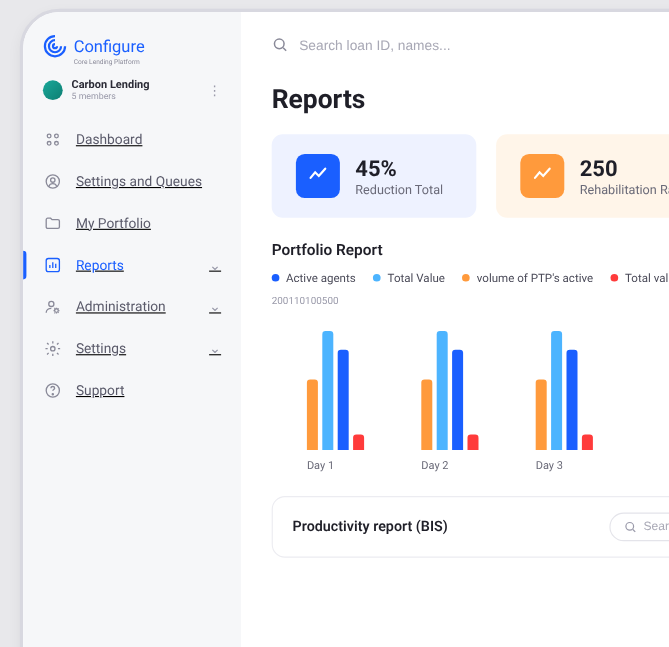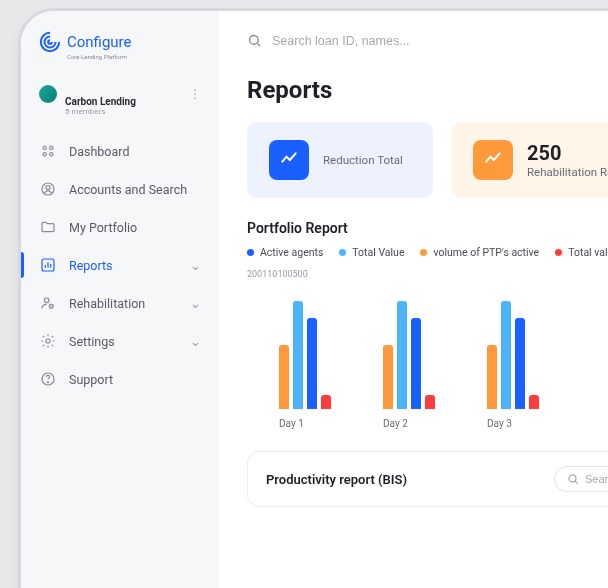--- a/index.html
+++ b/index.html
@@ -64,34 +64,34 @@
 .org-avatar {
   width: 18px;
   height: 18px;
   border-radius: 50%;
   background: linear-gradient(135deg,#1aa89a,#0d7e72);
 }
 .org-text .org-name {
   font-size: 10px;
   font-weight: 700;
   color: #2a2a35;
-  margin-top: 24px;
 }
 .org-text .org-meta {
   font-size: 8px;
   color: #9a9aaa;
 }
 .org-caret {
   margin-left: auto;
   color: #9a9aaa;
   font-size: 12px;
   line-height: 10px;
 }
 .nav {
   padding-top: 6px;
+  text-decoration: underline;
 }
 .nav-item {
   display: flex;
   align-items: center;
   gap: 12px;
   padding: 10px 18px;
   font-size: 12.5px;
   color: #5a5a6a;
   cursor: pointer;
 }
@@ -339,21 +339,21 @@
             <span>Dashboard</span>
           </div>
           <div class="nav-item">
             <span class="icon">
               <svg width="16" height="16" viewBox="0 0 24 24" fill="none" stroke="currentColor" stroke-width="1.8">
                 <circle cx="12" cy="12" r="9"></circle>
                 <circle cx="12" cy="10" r="3"></circle>
                 <path d="M6.5 19c1-3 3-4 5.5-4s4.5 1 5.5 4"></path>
               </svg>
             </span>
-            <span>Accounts and Search</span>
+            <span>Settings and Queues</span>
           </div>
           <div class="nav-item">
             <span class="icon">
               <svg width="16" height="16" viewBox="0 0 24 24" fill="none" stroke="currentColor" stroke-width="1.8">
                 <path d="M3 7a2 2 0 0 1 2-2h4l2 2h8a2 2 0 0 1 2 2v8a2 2 0 0 1-2 2H5a2 2 0 0 1-2-2Z"></path>
               </svg>
             </span>
             <span>My Portfolio</span>
           </div>
           <div class="nav-item active">
@@ -368,21 +368,21 @@
           </div>
           <div class="nav-item">
             <span class="icon">
               <svg width="16" height="16" viewBox="0 0 24 24" fill="none" stroke="currentColor" stroke-width="1.8">
                 <circle cx="10" cy="8" r="3.5"></circle>
                 <path d="M3 20c0-3.5 3-6 7-6"></path>
                 <circle cx="17" cy="17" r="2.5"></circle>
                 <path d="M17 13v1M17 20v1M20 17h1M13 17h1M19.2 14.8l.7-.7M14.1 20.6l.7-.7M19.2 19.2l.7.7M14.1 13.4l.7.7"></path>
               </svg>
             </span>
-            <span>Rehabilitation</span>
+            <span>Administration</span>
             <span class="nav-chevron">⌄</span>
           </div>
           <div class="nav-item">
             <span class="icon">
               <svg width="16" height="16" viewBox="0 0 24 24" fill="none" stroke="currentColor" stroke-width="1.8">
                 <circle cx="12" cy="12" r="3"></circle>
                 <path d="M12 2v3M12 19v3M4.2 4.2l2.1 2.1M17.7 17.7l2.1 2.1M2 12h3M19 12h3M4.2 19.8l2.1-2.1M17.7 6.3l2.1-2.1"></path>
               </svg>
             </span>
             <span>Settings</span>
@@ -415,20 +415,21 @@
       <h1 class="page-title">Reports</h1>
 
       <div class="kpi-row" id="kpi-row">
           <div class="kpi blue">
             <div class="kpi-icon">
               <svg width="20" height="20" viewBox="0 0 24 24" fill="none" stroke="currentColor" stroke-width="2.4" stroke-linecap="round">
                 <path d="M4 14l5-6 4 4 7-8"></path>
               </svg>
             </div>
             <div>
+              <div class="kpi-value">45%</div>
               <div class="kpi-label">Reduction Total</div>
             </div>
           </div>
           <div class="kpi orange">
             <div class="kpi-icon">
               <svg width="20" height="20" viewBox="0 0 24 24" fill="none" stroke="currentColor" stroke-width="2.4" stroke-linecap="round">
                 <path d="M4 14l5-6 4 4 7-8"></path>
               </svg>
             </div>
             <div>

